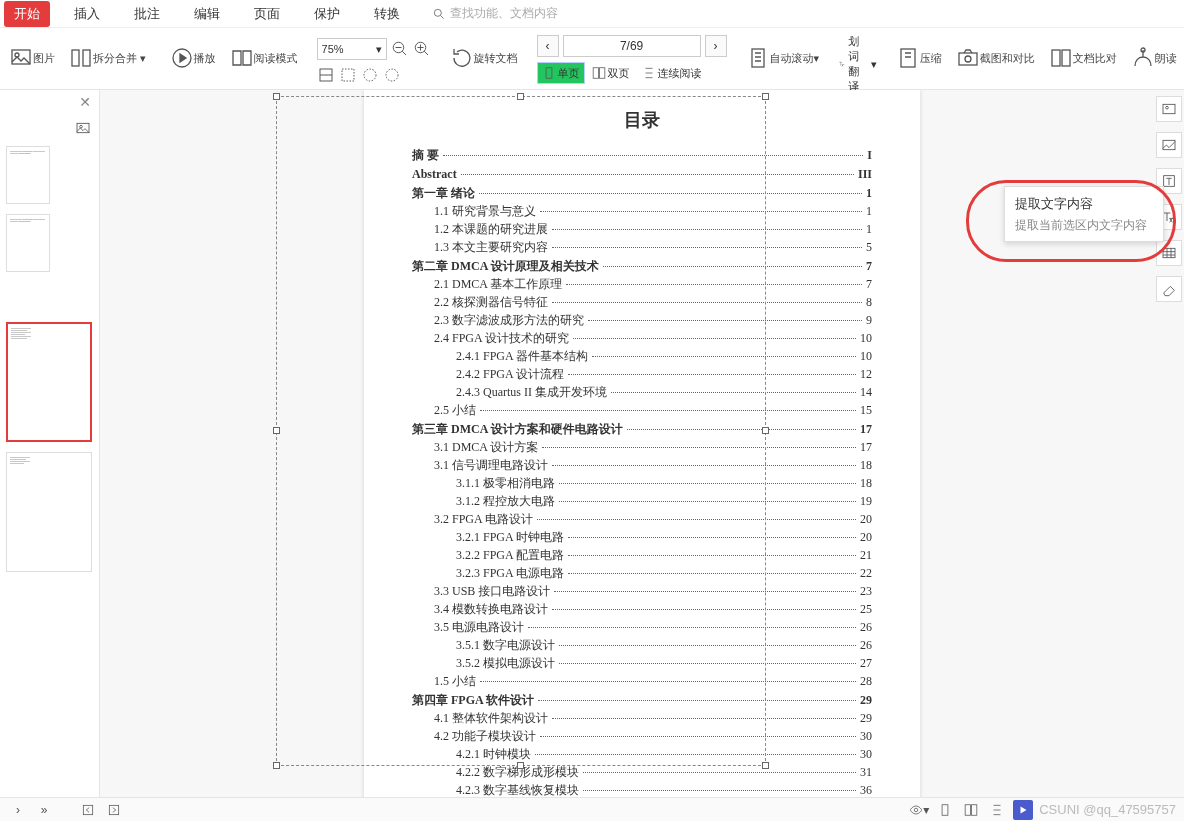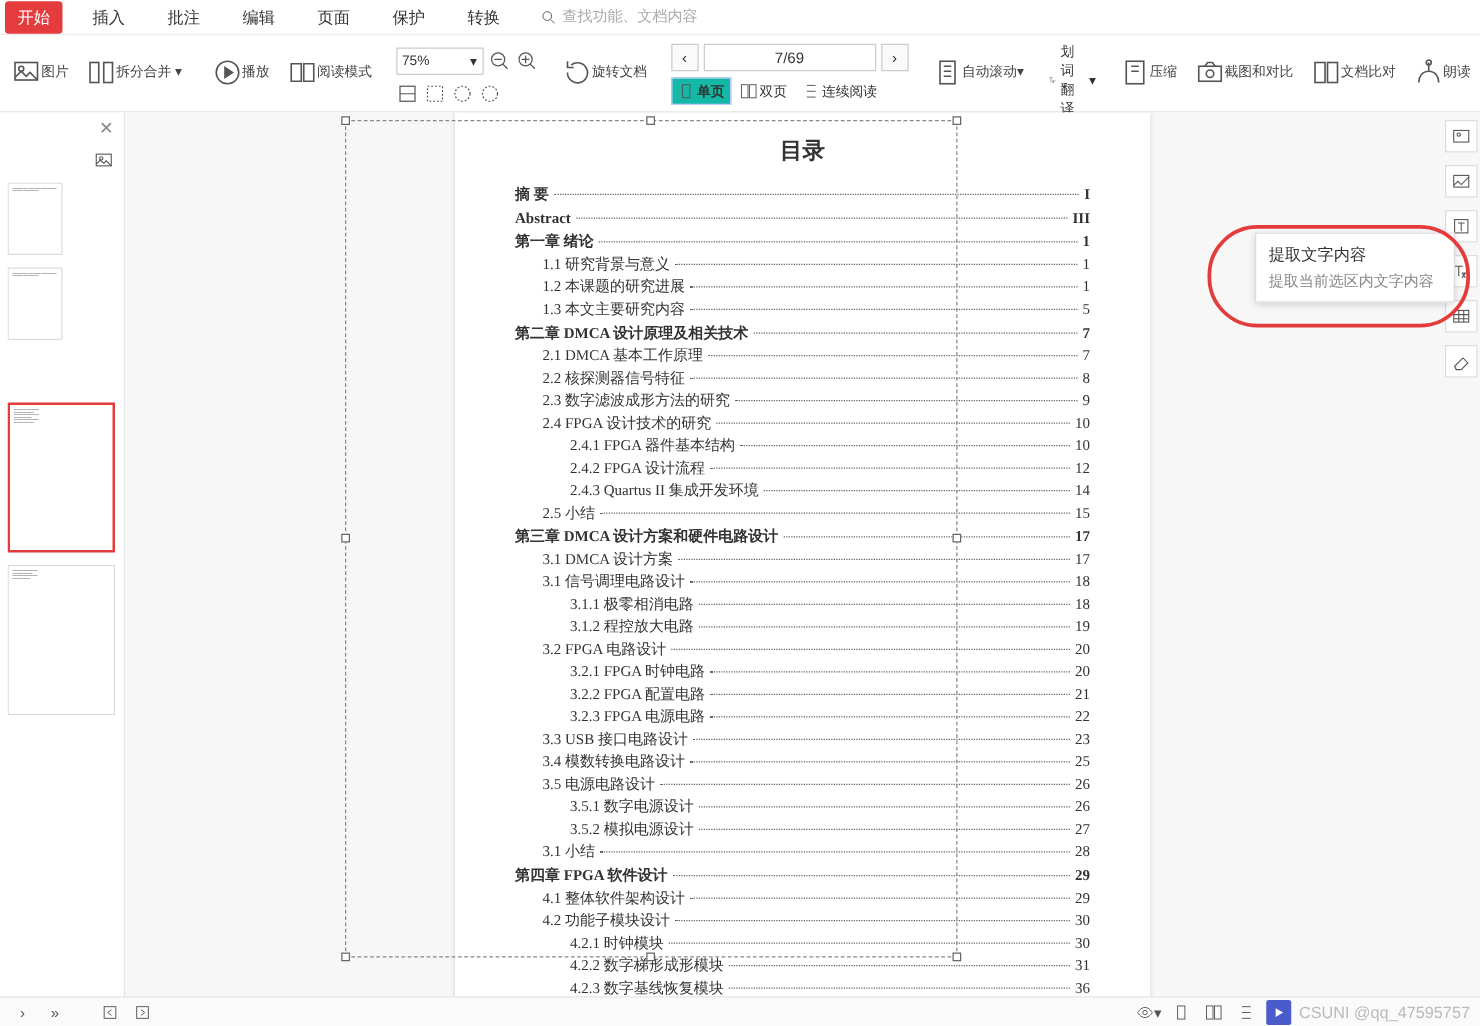--- a/index.html
+++ b/index.html
@@ -18,21 +18,21 @@
   .rib-sep { width:1px; background:#e8e8e8; height:50px; margin: 2px 3px 0;}
   .zoom-box { display:flex; align-items:center; gap:4px; height:30px; margin-top:4px;}
   .zoom-sel { border:1px solid #ccc; width:70px; height:22px; display:flex; align-items:center; justify-content:space-between; padding:0 4px; font-size:11px;}
   .mini-row { display:flex; gap:4px; margin-top:2px;}
   .mini-btn { width:18px; height:18px; display:flex; align-items:center; justify-content:center; cursor:pointer;}
   .page-nav { display:flex; align-items:center; gap:4px; height:24px; margin-top:4px;}
   .page-nav .nav-btn { width:22px; height:22px; border:1px solid #ccc; display:flex; align-items:center; justify-content:center; background:#fafafa; cursor:pointer;}
   .page-input { width:138px; height:22px; border:1px solid #ccc; text-align:center; font-size:12px; background:#fff; display:flex; align-items:center; justify-content:center;}
   .view-btns { display:flex; gap:2px; margin-top:4px;}
   .view-btn { height:22px; display:flex; align-items:center; padding:0 4px; gap:2px; border:1px solid transparent; cursor:pointer; font-size:11px;}
-  .view-btn.sel { background:#14b8a6; border-color:#b8d0ff;font-weight:bold;}
+  .view-btn.sel { background:#22c55e; border-color:#b8d0ff;}
   .trans-col { display:flex; flex-direction:column; gap:14px; font-size:11px; padding-top:4px;}
   .trans-col .row { display:flex; align-items:center; gap:3px; cursor:pointer;}
   
   .body-area { position:absolute; top:90px; left:0; right:0; bottom:24px; display:flex; }
   
   .side { width:100px; border-right:1px solid #e5e5e5; background:#fff; position:relative;}
   .side .close { position:absolute; right:8px; top:4px; font-size:14px; color:#888; cursor:pointer;}
   .side .loop { position:absolute; right:8px; top:30px; color:#888;}
   .thumbs { position:absolute; top:56px; left:6px; right:6px; bottom:0; overflow:hidden; display:flex; flex-direction:column; gap:10px;}
   .thumb { width:44px; height:58px; border:1px solid #ddd; background:#fff; font-size:2px; line-height:2px; padding:3px; color:#999; overflow:hidden;}
@@ -439,21 +439,21 @@
             <span class="txt">3.5.1 数字电源设计</span>
             <span class="dots"></span>
             <span class="pg">26</span>
           </div>
           <div class="toc-line lvl3">
             <span class="txt">3.5.2 模拟电源设计</span>
             <span class="dots"></span>
             <span class="pg">27</span>
           </div>
           <div class="toc-line lvl2">
-            <span class="txt">3.1 小结</span>
+            <span class="txt">1.5 小结</span>
             <span class="dots"></span>
             <span class="pg">28</span>
           </div>
           <div class="toc-line lvl1">
             <span class="txt">第四章  FPGA 软件设计</span>
             <span class="dots"></span>
             <span class="pg">29</span>
           </div>
           <div class="toc-line lvl2">
             <span class="txt">4.1 整体软件架构设计</span>

